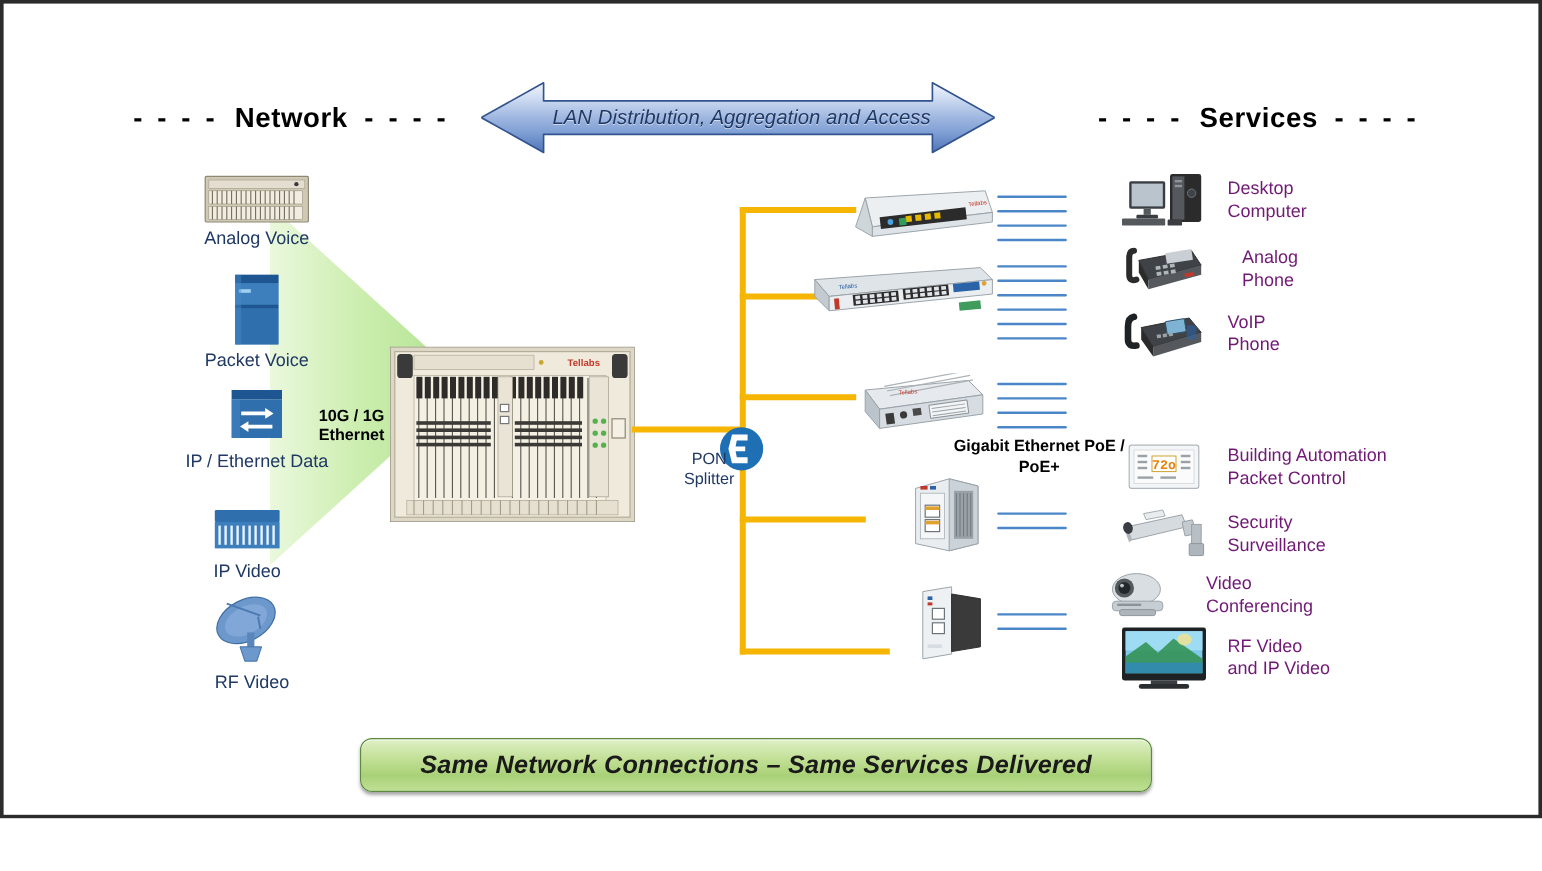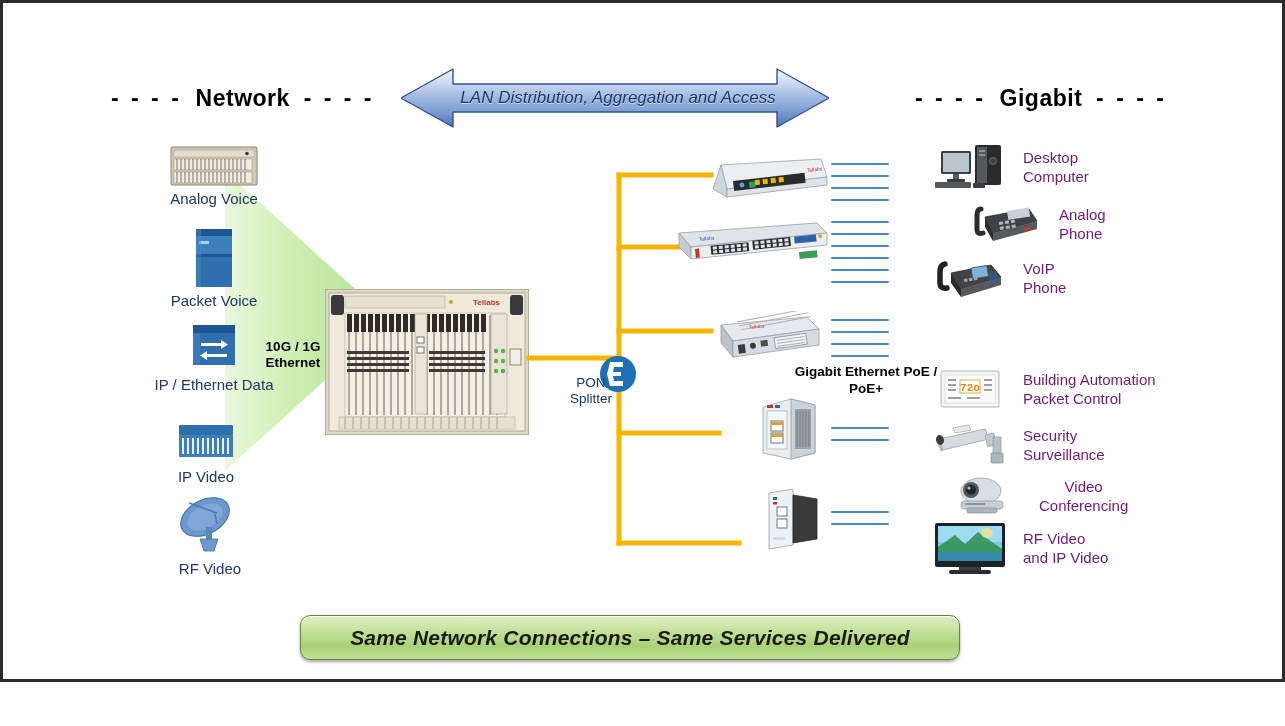--- a/index.html
+++ b/index.html
@@ -99,26 +99,26 @@
   }
 
   
   .svc-item{position:absolute;display:flex;align-items:center;}
   .svc-item .svc-icon{flex:0 0 auto;display:block;}
   .svc-item .svc-label{
     font-size:15px;color:#701a75;line-height:19px;margin-left:14px;
     white-space:pre-line;font-family:"Liberation Sans",sans-serif;
   }
   #svc-0{left:928px;top:138px;}
-  #svc-1{left:964px;top:198px;}
+  #svc-1{left:928px;top:198px;gap:12px;}
   #svc-2{left:928px;top:252px;}
   #svc-3{left:928px;top:300px;}
   #svc-4{left:928px;top:364px;}
   #svc-5{left:928px;top:420px;}
-  #svc-6{left:944px;top:472px;text-align:center;}
+  #svc-6{left:910px;top:472px;}
   #svc-7{left:928px;top:518px;}
 
   
   #bottom-banner{
     position:absolute;left:297px;top:612px;width:658px;height:43px;
     border-radius:10px;
     border:1px solid #5d8a3f;
     background:linear-gradient(180deg,#dff0c8 0%,#c2e096 38%,#a9d178 70%,#bfe094 100%);
     box-shadow:0 2px 3px rgba(0,0,0,.35), inset 0 1px 0 rgba(255,255,255,.7);
     display:flex;align-items:center;justify-content:center;text-align:center;
@@ -134,21 +134,21 @@
 <div id="page">
 
   <div class="col-header" id="hdr-network">
     <span class="dashes">- - - -</span>
     &nbsp;<span>Network</span>&nbsp;
     <span class="dashes">- - - -</span>
   </div>
 
   <div class="col-header" id="hdr-services">
     <span class="dashes">- - - -</span>
-    &nbsp;<span>Gigabit</span>&nbsp;
+    &nbsp;<span>Services</span>&nbsp;
     <span class="dashes">- - - -</span>
   </div>
 
   <div id="banner-arrow">
     <svg viewBox="0 0 428 62" preserveAspectRatio="none">
       <defs>
         <linearGradient id="arrGrad" x1="0" y1="0" x2="0" y2="1">
           <stop offset="0%" stop-color="#f2f6fd"></stop>
           <stop offset="22%" stop-color="#cfdcf2"></stop>
           <stop offset="50%" stop-color="#9fb7e0"></stop>

